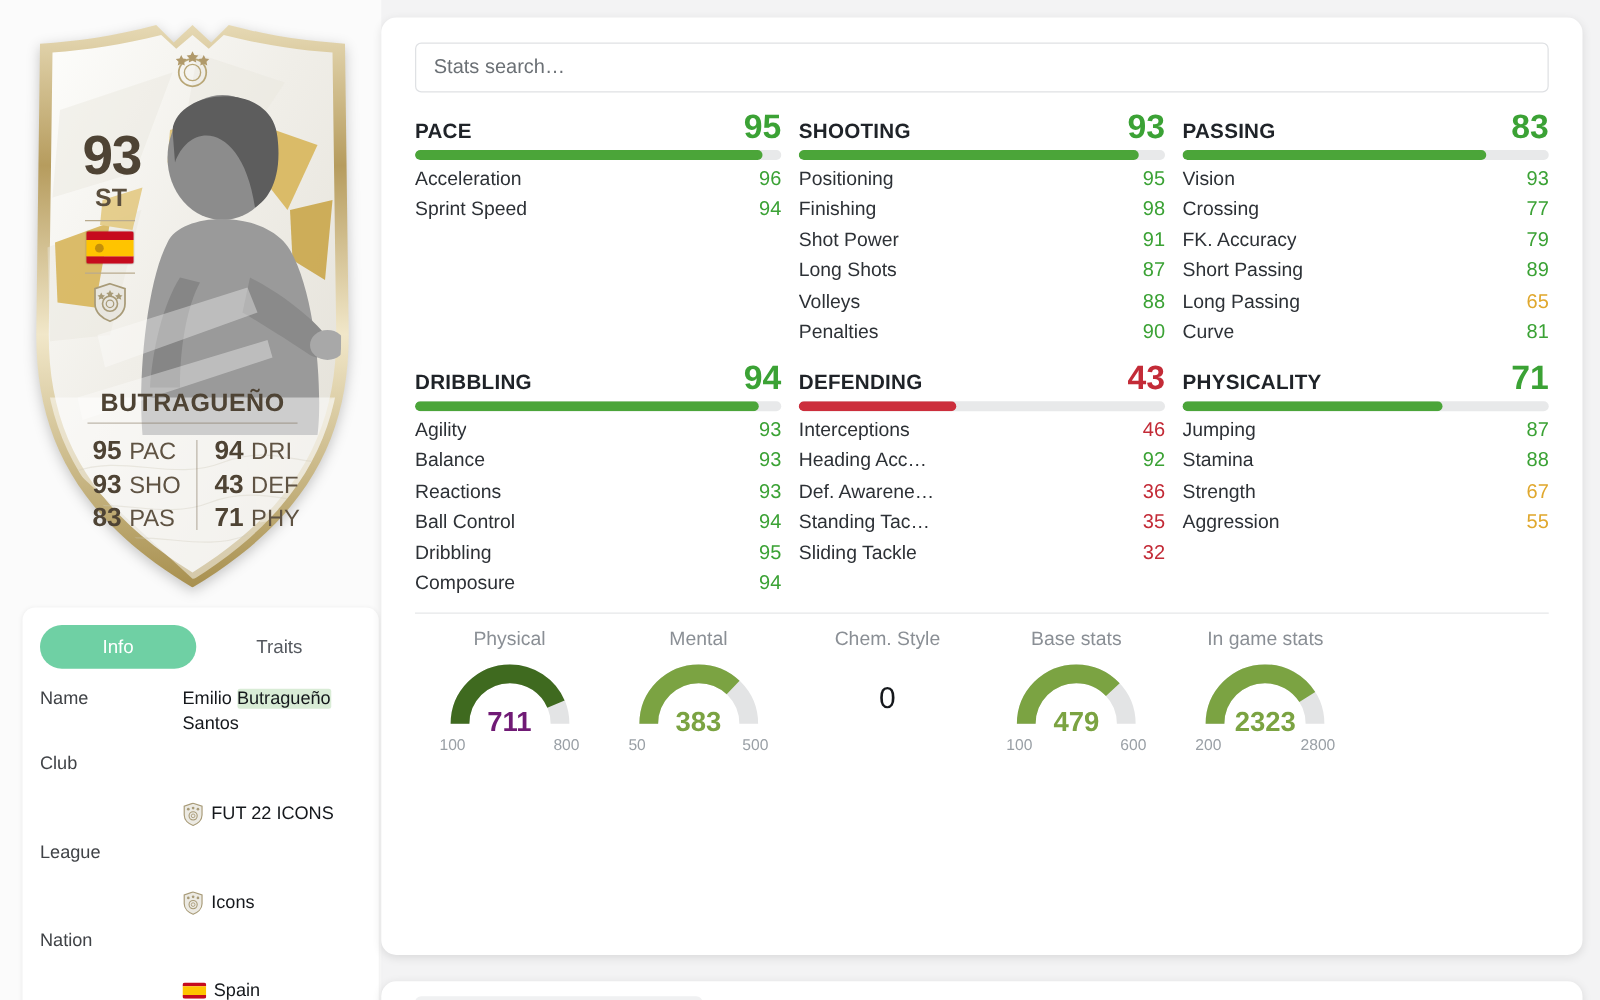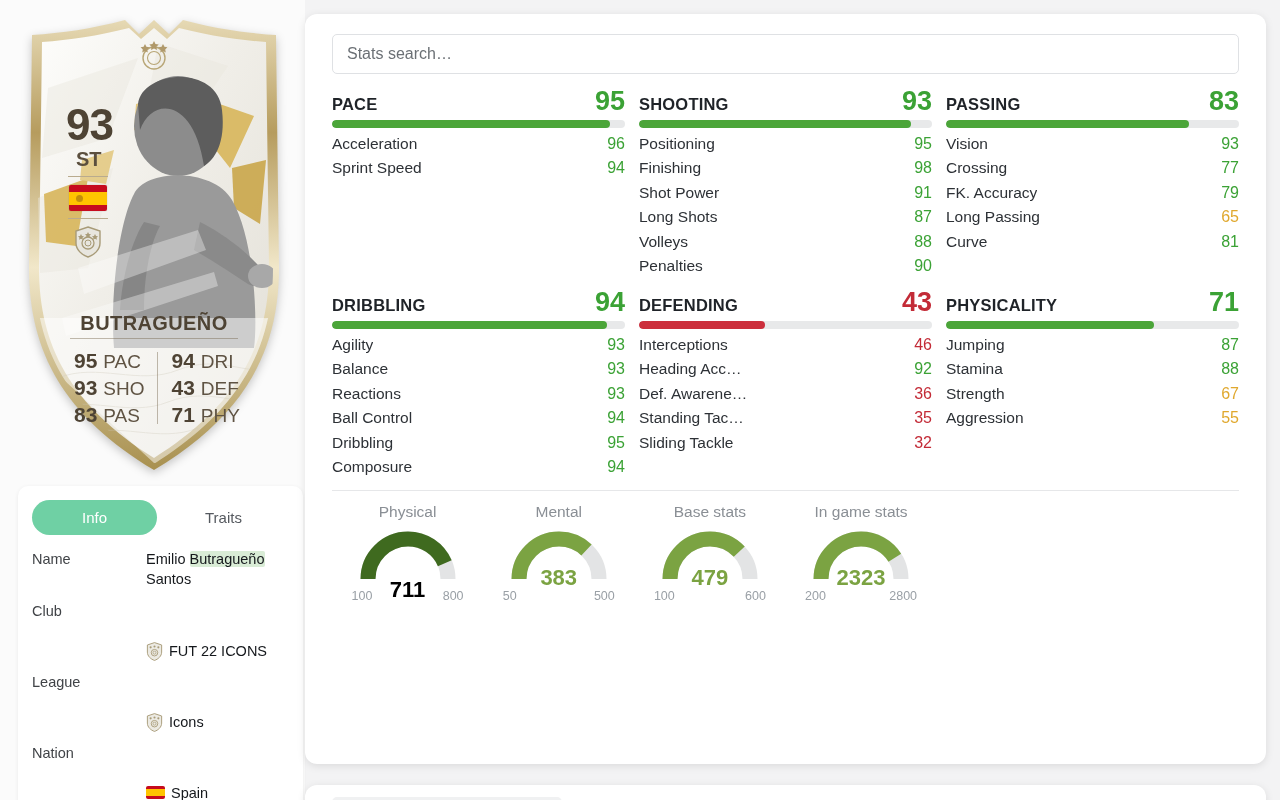--- a/index.html
+++ b/index.html
@@ -499,20 +499,24 @@
           </div>
           <div class="srow">
             <div class="sname">Crossing</div>
             <div class="sval v-green">77</div>
           </div>
           <div class="srow">
             <div class="sname">FK. Accuracy</div>
             <div class="sval v-green">79</div>
           </div>
           <div class="srow">
+            <div class="sname">Short Passing</div>
+            <div class="sval v-green">89</div>
+          </div>
+          <div class="srow">
             <div class="sname">Long Passing</div>
             <div class="sval v-amber">65</div>
           </div>
           <div class="srow">
             <div class="sname">Curve</div>
             <div class="sval v-green">81</div>
           </div>
         </div>
       </div>
     <div class="cols" id="groupsRow2">
@@ -608,41 +612,45 @@
     <div class="divider"></div>
 
     <div class="gauges" id="gauges">
         <div class="gauge">
           <div class="gauge-title">Physical</div>
           <div class="gauge-body">
             <svg width="112" height="62" viewBox="0 0 112 62">
               <path d="M 16 52 A 40 40 0 0 1 96 52" fill="none" stroke="#e3e4e5" stroke-width="15"></path>
               <path d="M 16 52 A 40 40 0 0 1 96 52" fill="none" stroke="#3f6a1f" stroke-width="15" stroke-dasharray="109.3 125.7"></path>
             </svg>
-            <div class="gauge-num" style="color: #000000; margin-top: 12px;">711</div>
+            <div class="gauge-num" style="color: #701a75;">711</div>
           </div>
           <div class="gauge-ticks">
             <span>100</span>
             <span>800</span>
           </div>
         </div>
         <div class="gauge">
           <div class="gauge-title">Mental</div>
           <div class="gauge-body">
             <svg width="112" height="62" viewBox="0 0 112 62">
               <path d="M 16 52 A 40 40 0 0 1 96 52" fill="none" stroke="#e3e4e5" stroke-width="15"></path>
               <path d="M 16 52 A 40 40 0 0 1 96 52" fill="none" stroke="#7ba342" stroke-width="15" stroke-dasharray="93.0 125.7"></path>
             </svg>
             <div class="gauge-num" style="color: rgb(123, 163, 66);">383</div>
           </div>
           <div class="gauge-ticks">
             <span>50</span>
             <span>500</span>
           </div>
         </div>
+        <div class="gauge plain">
+          <div class="gauge-title">Chem. Style</div>
+          <div class="gauge-num">0</div>
+        </div>
         <div class="gauge">
           <div class="gauge-title">Base stats</div>
           <div class="gauge-body">
             <svg width="112" height="62" viewBox="0 0 112 62">
               <path d="M 16 52 A 40 40 0 0 1 96 52" fill="none" stroke="#e3e4e5" stroke-width="15"></path>
               <path d="M 16 52 A 40 40 0 0 1 96 52" fill="none" stroke="#7ba342" stroke-width="15" stroke-dasharray="95.5 125.7"></path>
             </svg>
             <div class="gauge-num" style="color: rgb(123, 163, 66);">479</div>
           </div>
           <div class="gauge-ticks">

